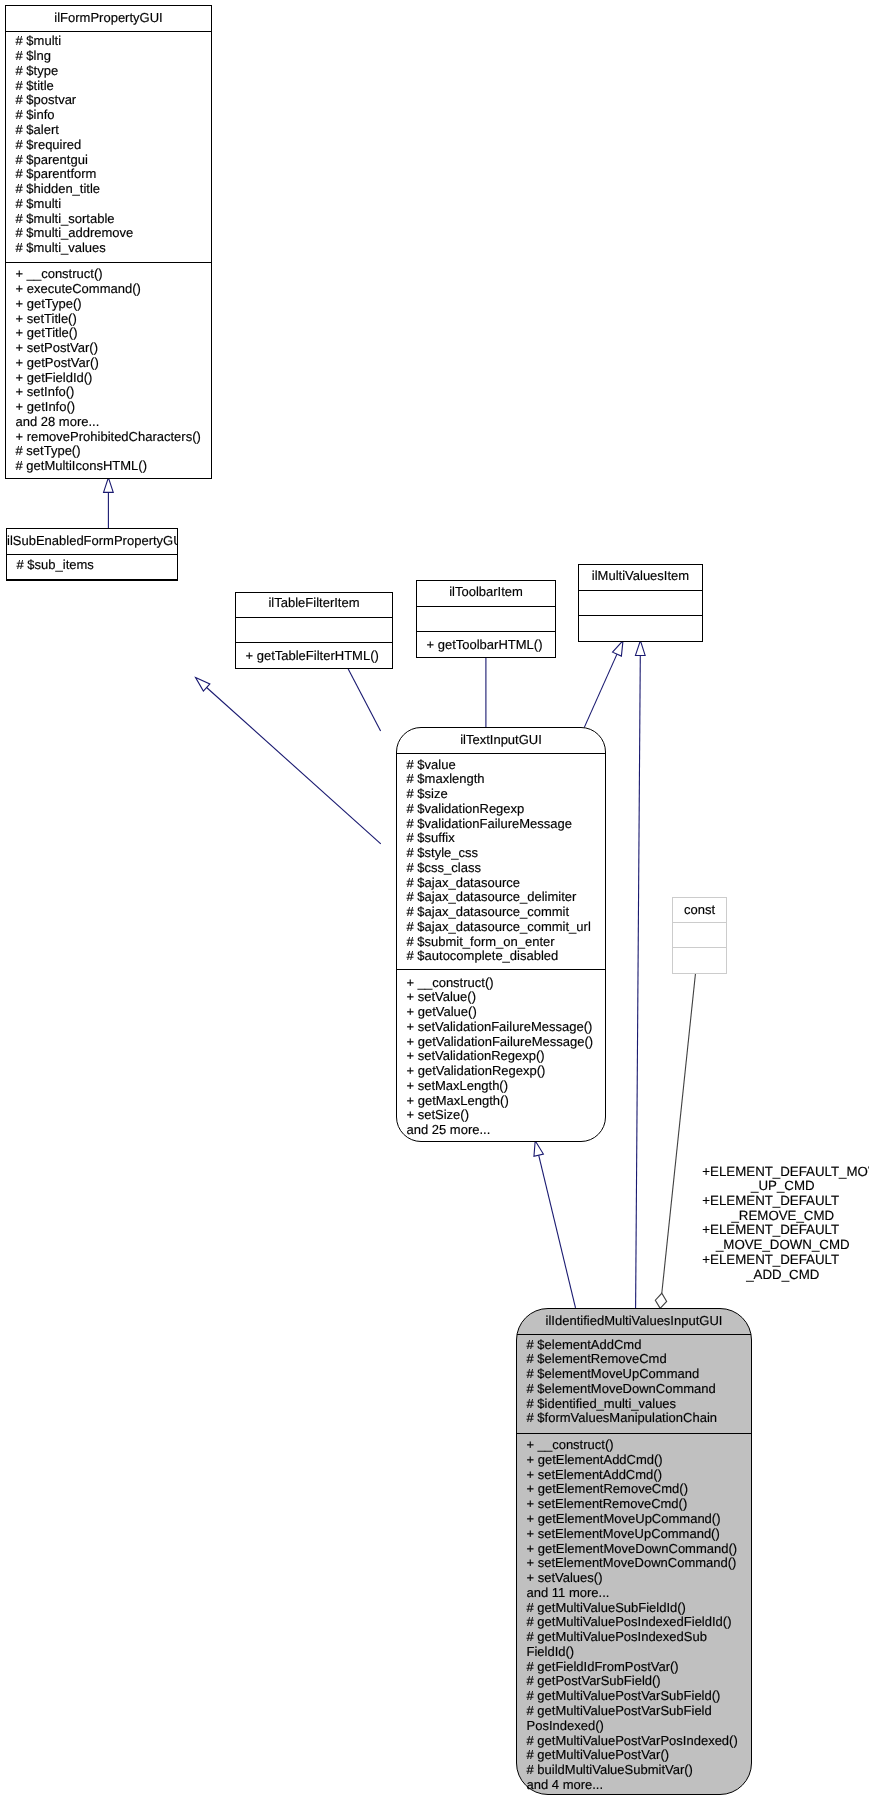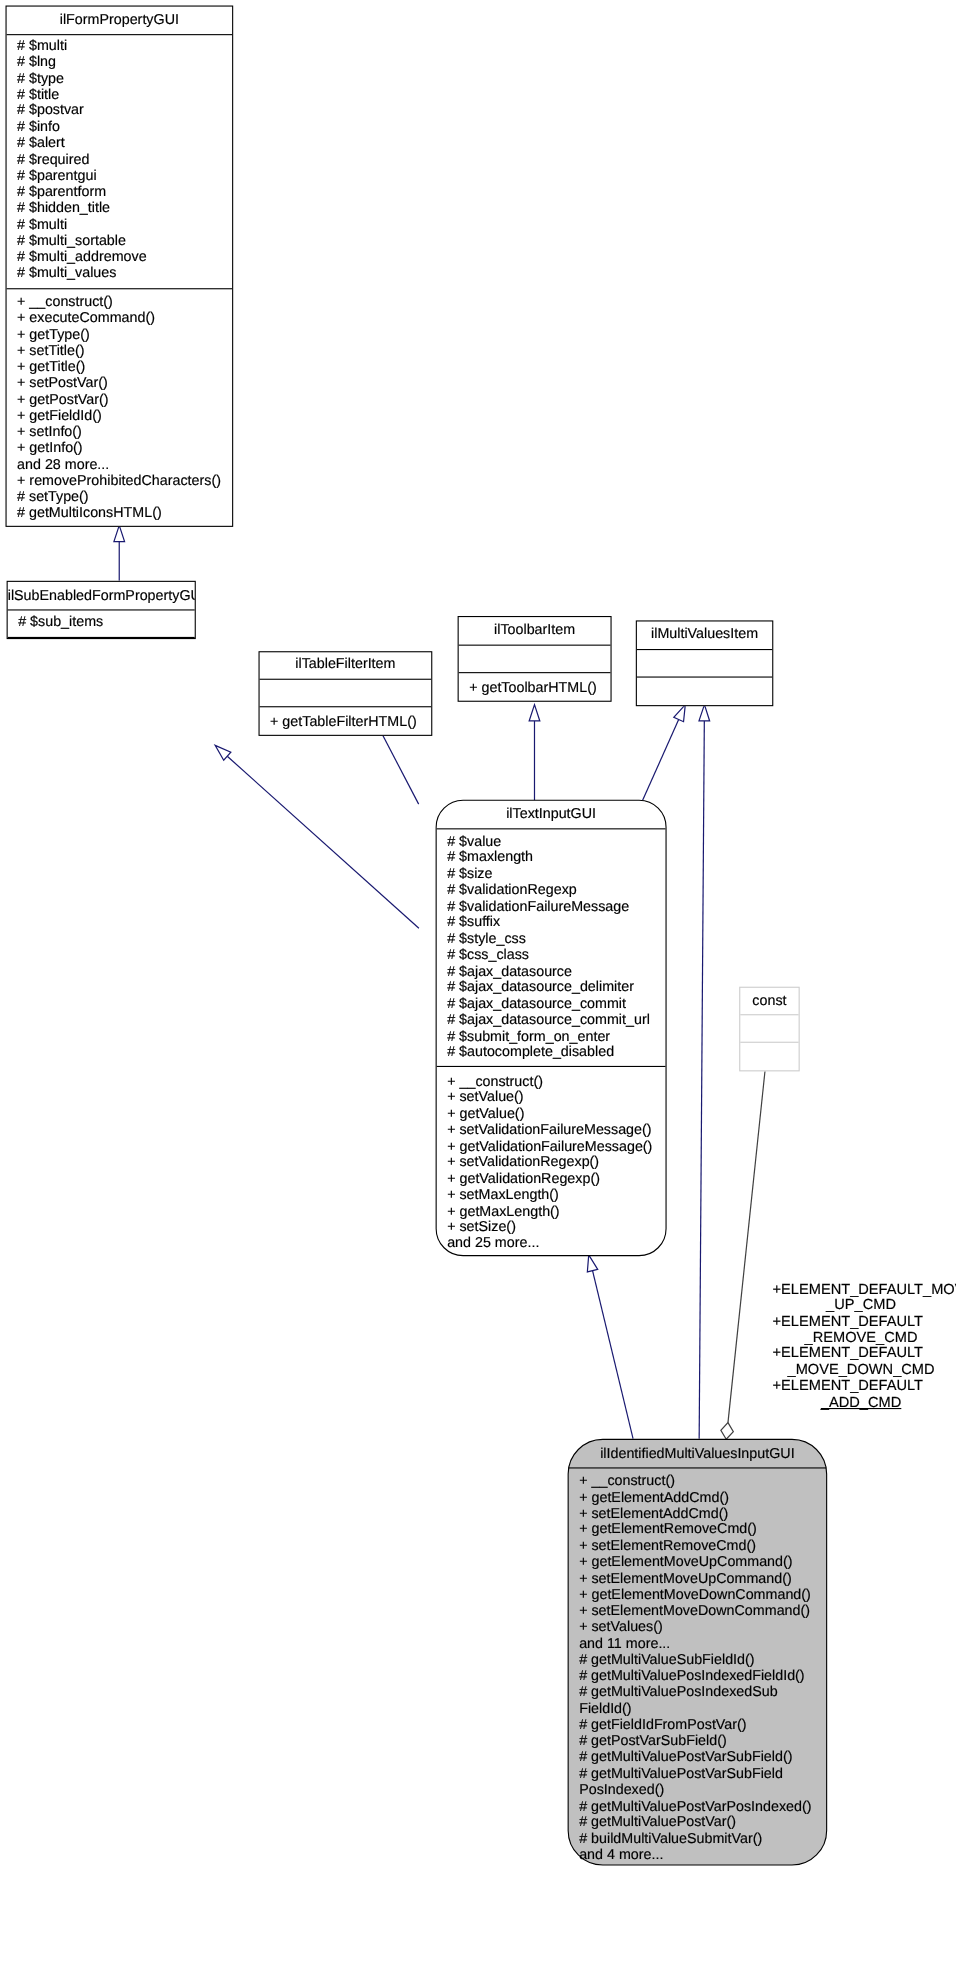--- a/index.html
+++ b/index.html
@@ -113,21 +113,21 @@
       </div>
       <div class="node" style="left: 235px; top: 592px; width: 158px;">
         <div class="node-title" style="height: 25px; padding-top: 3.4px;">
           <div class="node-row is-centered">ilTableFilterItem</div>
         </div>
         <div class="node-attrs" style="height: 25px; padding-top: 4.615px;"></div>
         <div class="node-ops" style="height: 25px; padding-top: 6.1px;">
           <div class="node-row">+ getTableFilterHTML()</div>
         </div>
       </div>
-      <div class="node" style="left: 416px; top: 560px; width: 140px;">
+      <div class="node" style="left: 416px; top: 580px; width: 140px;">
         <div class="node-title" style="height: 26px; padding-top: 4.2px;">
           <div class="node-row is-centered">ilToolbarItem</div>
         </div>
         <div class="node-attrs" style="height: 25px; padding-top: 4.615px;"></div>
         <div class="node-ops" style="height: 25px; padding-top: 6.1px;">
           <div class="node-row">+ getToolbarHTML()</div>
         </div>
       </div>
       <div class="node" style="left: 578px; top: 564px; width: 125px;">
         <div class="node-title" style="height: 26px; padding-top: 4.2px;">
@@ -173,20 +173,28 @@
       <div class="node is-faint" style="left: 672px; top: 897px; width: 55px;">
         <div class="node-title" style="height: 25px; padding-top: 4.615px;">
           <div class="node-row is-centered">const</div>
         </div>
         <div class="node-attrs" style="height: 25px; padding-top: 4.615px;"></div>
         <div class="node-ops" style="height: 25px; padding-top: 4.615px;"></div>
       </div>
       <div class="node is-highlighted" style="left: 516px; top: 1308px; width: 236px; border-radius: 32px;">
         <div class="node-title" style="height: 26px; padding-top: 5.115px;">
           <div class="node-row is-centered">ilIdentifiedMultiValuesInputGUI</div>
+        </div>
+        <div class="node-attrs" style="height: 99px; padding-top: 2.5px;">
+          <div class="node-row"># $elementAddCmd</div>
+          <div class="node-row"># $elementRemoveCmd</div>
+          <div class="node-row"># $elementMoveUpCommand</div>
+          <div class="node-row"># $elementMoveDownCommand</div>
+          <div class="node-row"># $identified_multi_values</div>
+          <div class="node-row"># $formValuesManipulationChain</div>
         </div>
         <div class="node-ops" style="height: 360px; padding-top: 4.2px;">
           <div class="node-row">+ __construct()</div>
           <div class="node-row">+ getElementAddCmd()</div>
           <div class="node-row">+ setElementAddCmd()</div>
           <div class="node-row">+ getElementRemoveCmd()</div>
           <div class="node-row">+ setElementRemoveCmd()</div>
           <div class="node-row">+ getElementMoveUpCommand()</div>
           <div class="node-row">+ setElementMoveUpCommand()</div>
           <div class="node-row">+ getElementMoveDownCommand()</div>
@@ -211,16 +219,16 @@
     </div>
   <div id="labels">
       <div class="edge-label" style="left: 674.3px; top: 1164.6px; width: 189px;">
         <div class="edge-label-line" style="text-align: center;">+ELEMENT_DEFAULT_MOVE</div>
         <div class="edge-label-line" style="text-align: center;">_UP_CMD</div>
         <div class="edge-label-line" style="text-align: left;">+ELEMENT_DEFAULT</div>
         <div class="edge-label-line" style="text-align: center;">_REMOVE_CMD</div>
         <div class="edge-label-line" style="text-align: left;">+ELEMENT_DEFAULT</div>
         <div class="edge-label-line" style="text-align: center;">_MOVE_DOWN_CMD</div>
         <div class="edge-label-line" style="text-align: left;">+ELEMENT_DEFAULT</div>
-        <div class="edge-label-line" style="text-align: center; text-decoration: underline;">_ADD_CMD</div>
+        <div class="edge-label-line" style="text-align: center;">_ADD_CMD</div>
       </div>
     </div>
 </div>
 
 </body></html>

